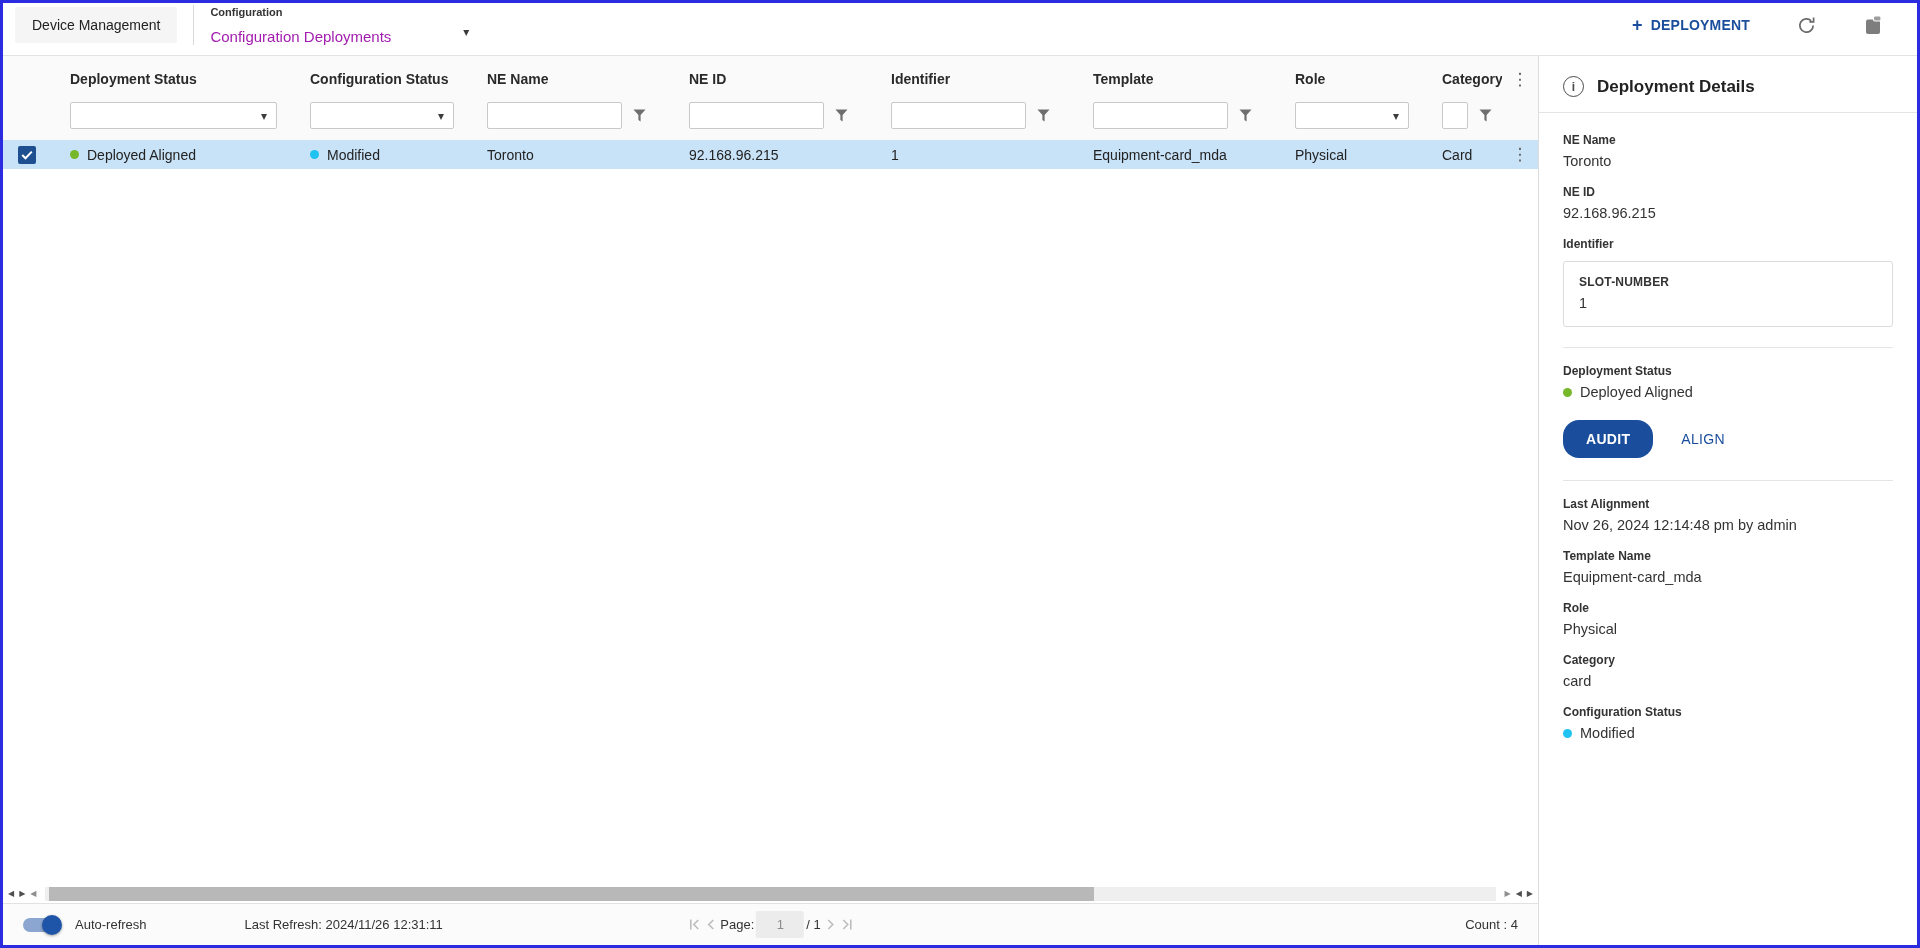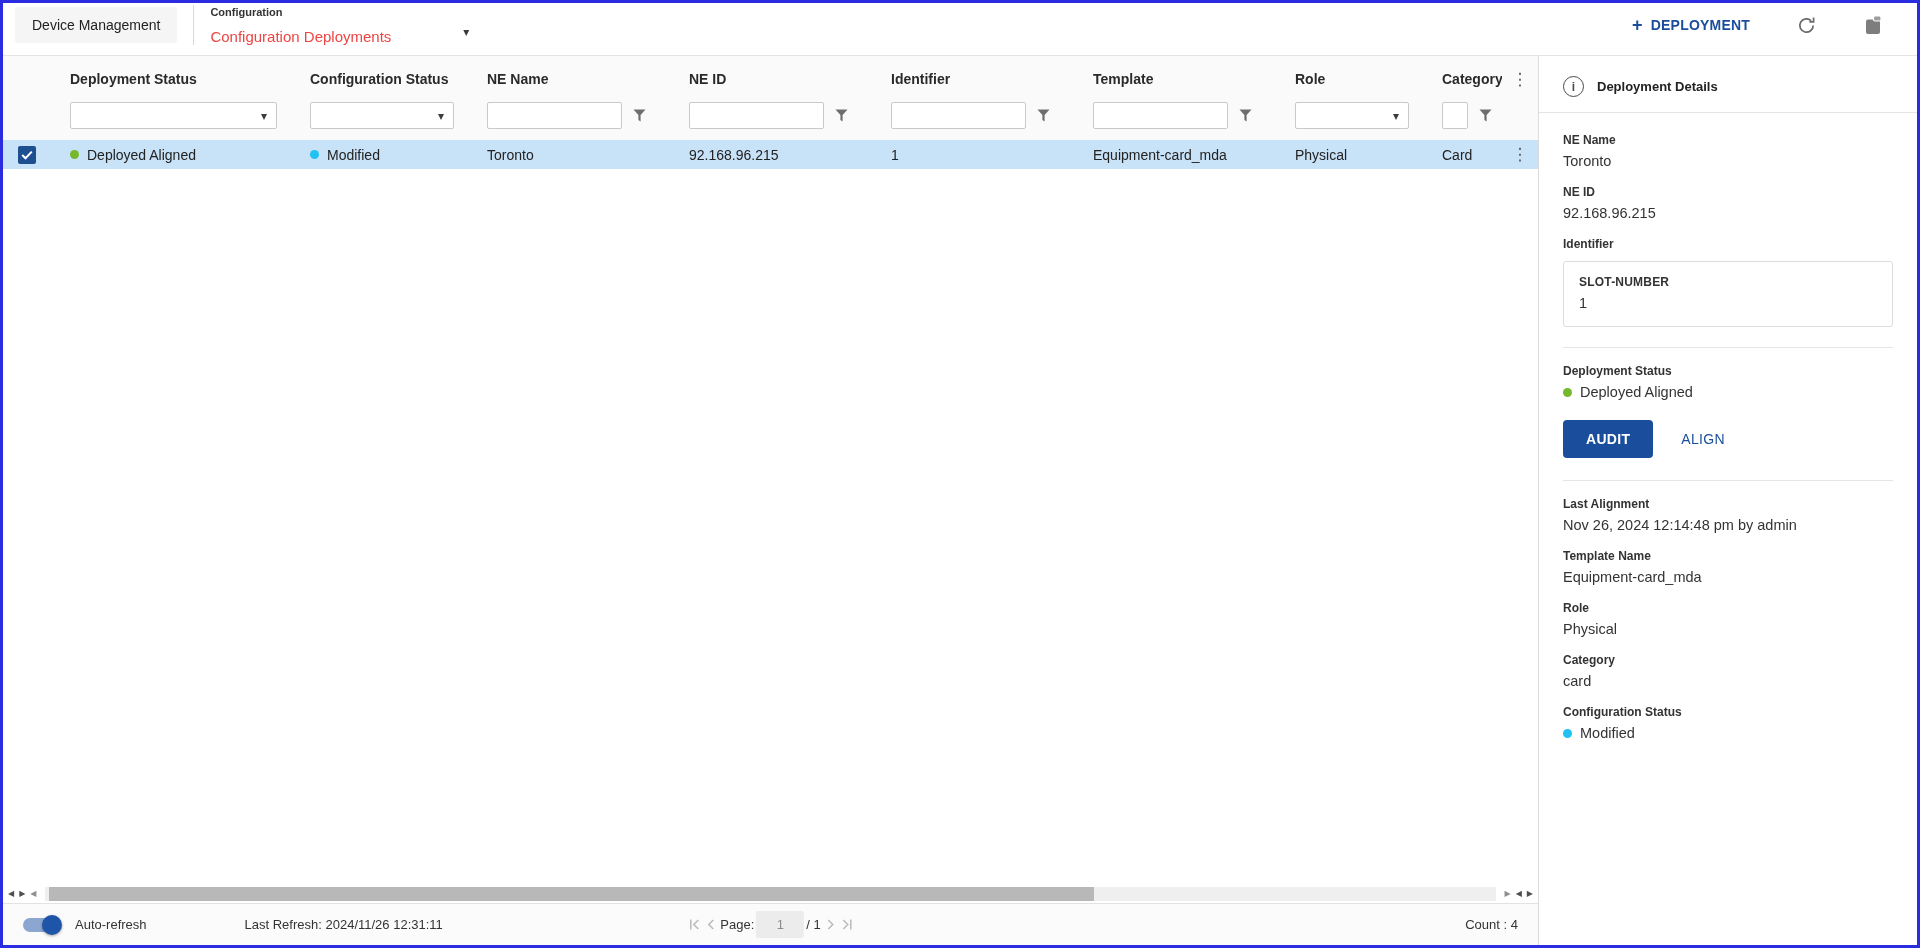--- a/index.html
+++ b/index.html
@@ -11,21 +11,21 @@
 
   
   .topbar { height:53px; flex:0 0 auto; display:flex; align-items:center;
             padding:0 18px 8px 12px; background:#fff; border-bottom:1px solid #e3e3e3; }
   .dm-chip { background:#f5f5f5; border-radius:2px; padding:10px 17px; font-size:14px;
              color:#222; cursor:pointer; white-space:nowrap; }
   .tb-vdiv { width:1px; height:40px; background:#d8d8d8; margin:0 16px; }
   .crumb { display:flex; flex-direction:column; justify-content:space-between; }
   .crumb-label { font-size:11px; font-weight:bold; color:#333; margin-bottom:2px; }
   .crumb-row { display:flex; align-items:center; }
-  .crumb-value { font-size:15px; color:#ef4444;margin-top:8px; }
+  .crumb-value { font-size:15px; color:#a21caf;margin-top:8px; }
   .caret { color:#3c3c3c; font-size:12px; line-height:1; }
   .crumb-row .caret { margin-left:72px; }
   .tb-spacer { flex:1; }
   .tb-right { display:flex; align-items:center; gap:46px; padding-right:16px; }
   .dep-btn { display:flex; align-items:center; gap:8px; color:#1a4e9c; font-weight:bold;
              font-size:14px; letter-spacing:.2px; cursor:pointer; background:none; border:none;
              font-family:inherit; }
   .dep-plus { font-size:18px; font-weight:bold; line-height:1; }
   .icon-btn { background:none; border:none; cursor:pointer; display:flex; align-items:center; }
 
@@ -82,31 +82,31 @@
   .page-label { color:#333; }
   .page-box { width:48px; height:27px; background:#ececec; border:none; border-radius:2px; text-align:center;
               color:#8c8c8c; font-size:13px; font-family:inherit; outline:none; }
   .page-total { color:#333; }
   .count { margin-left:auto; color:#333; }
 
   
   .p-header { display:flex; align-items:center; gap:13px; padding:20px 24px 15px; border-bottom:1px solid #e4e4e4; }
   .info-icon { width:21px; height:21px; border:1.7px solid #4a4a4a; border-radius:50%; color:#4a4a4a;
                display:flex; align-items:center; justify-content:center; font-size:12px; font-weight:bold; flex:0 0 auto; }
-  .p-title { font-size:13px; font-weight:bold; color:#222; }
+  .p-title { font-size:17px; font-weight:bold; color:#222; }
   .p-body { padding:20px 24px 0; overflow:hidden; }
   .field { margin-bottom:16px; }
   .f-label { font-size:12px; font-weight:bold; color:#333; margin-bottom:6px; }
   .f-value { font-size:14.5px; color:#333; }
   .id-box { border:1px solid #dcdcdc; border-radius:3px; padding:13px 15px 15px; margin:10px 0 20px; }
   .id-box .f-label { letter-spacing:.2px; }
   .p-divider { border-top:1px solid #e5e5e5; margin:18px 0 16px; }
   .status-line { display:flex; align-items:center; font-size:14.5px; color:#333; }
   .btn-row { display:flex; align-items:center; gap:28px; margin:20px 0 22px; }
-  .audit-btn { background:#1a4e9c; color:#fff; border:none; border-radius:4px; padding:11px 23px;
+  .audit-btn { background:#1a4e9c; color:#fff; border:none; border-radius:16px; padding:11px 23px;
                font-size:14px; font-weight:bold; font-family:inherit; letter-spacing:.3px; cursor:pointer; }
   .align-btn { background:none; border:none; color:#1a4e9c; font-size:14px; font-weight:normal;
                font-family:inherit; letter-spacing:.3px; cursor:pointer; }
 </style>
 </head>
 <body>
 
 <div class="frame">
 
   <div class="topbar">

